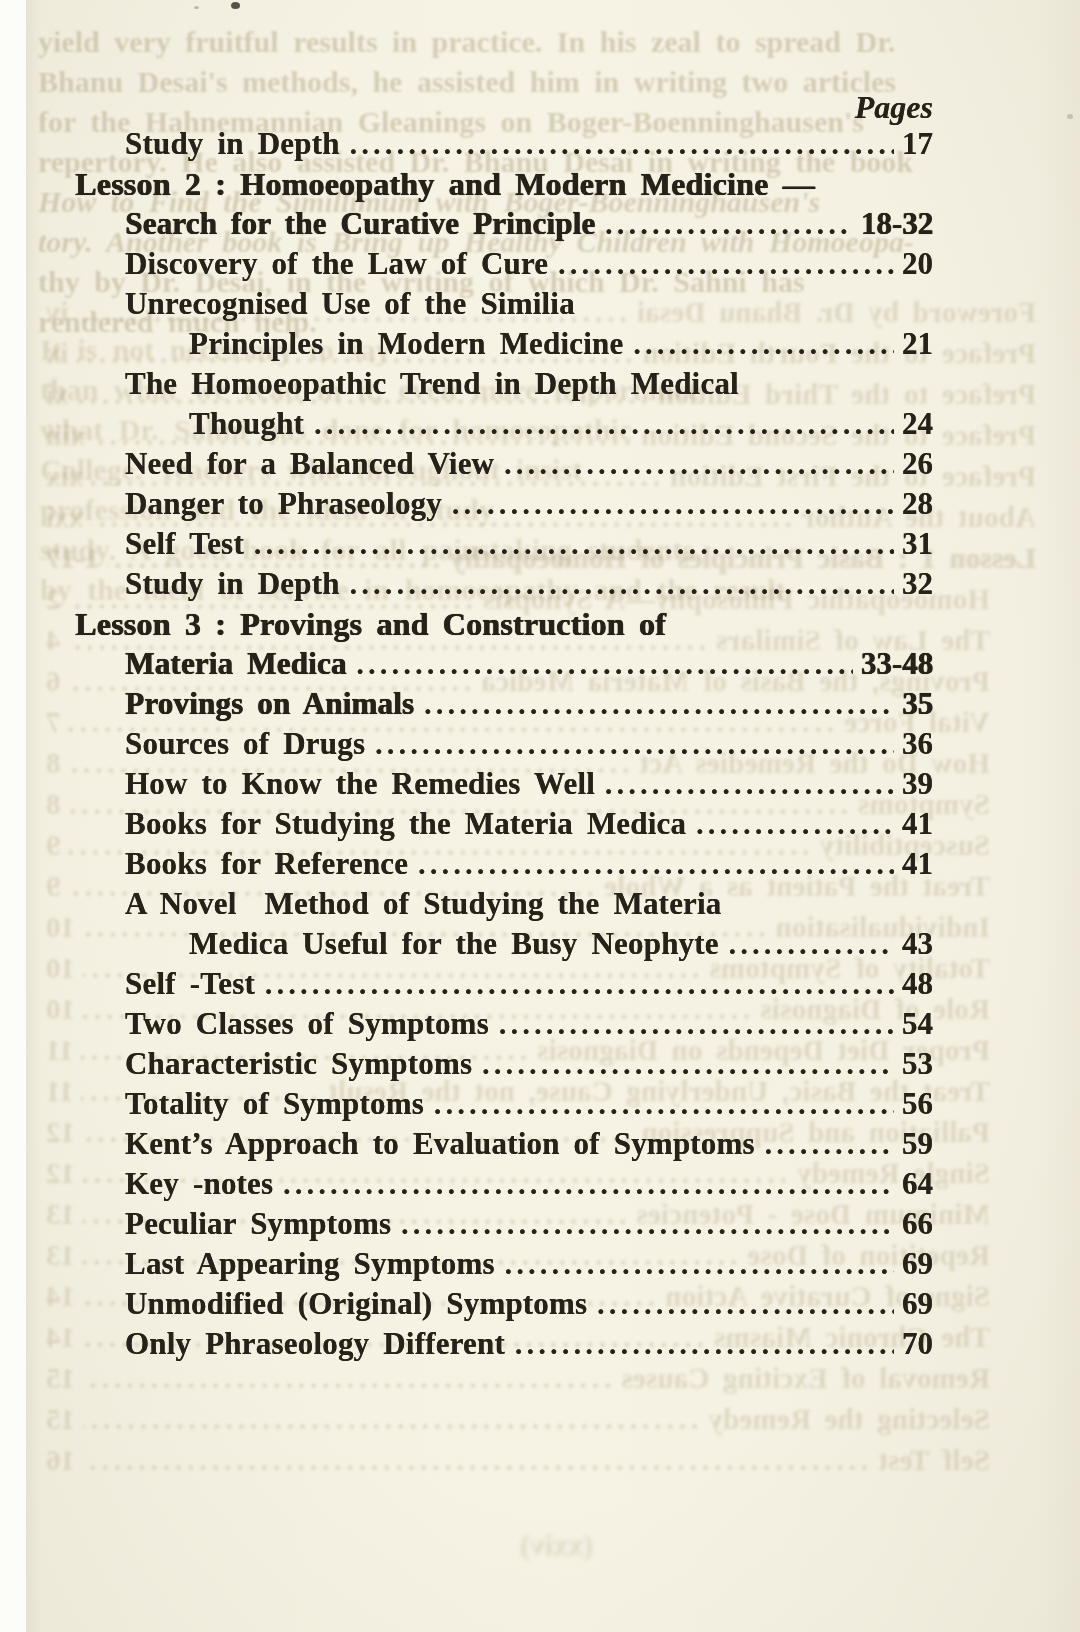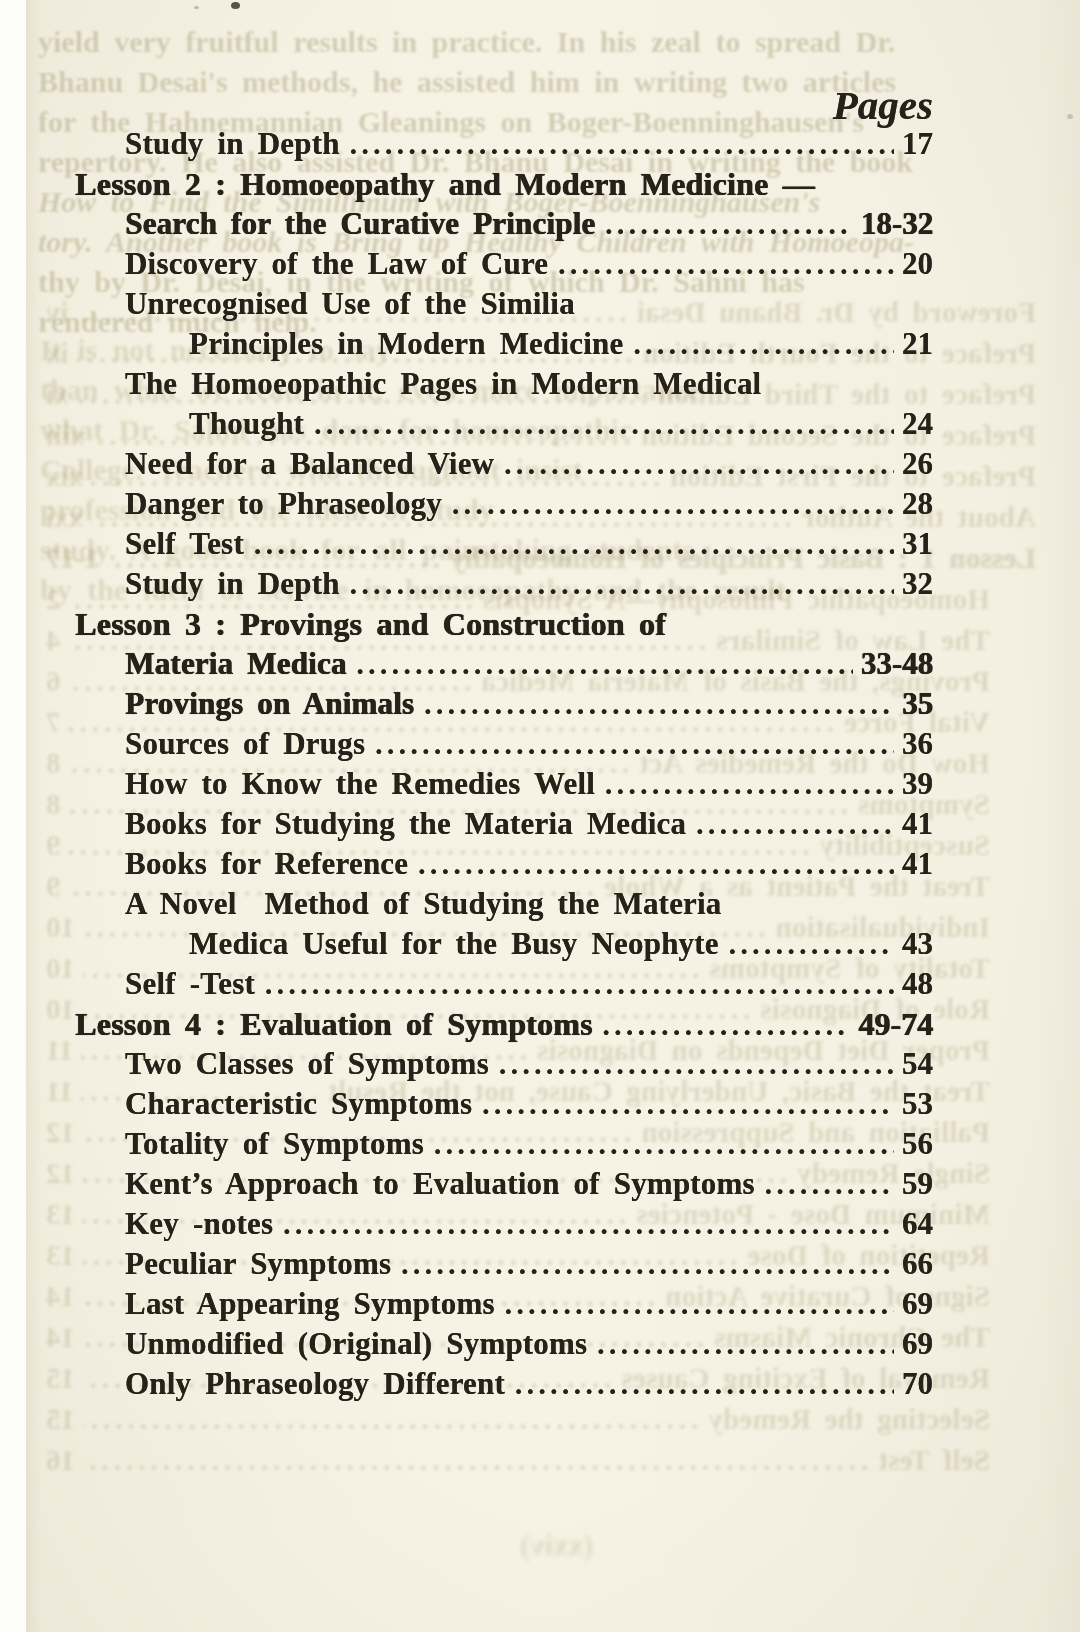--- a/index.html
+++ b/index.html
@@ -60,21 +60,21 @@
   }
 
   
   .toc {
     position:absolute; left:75px; top:84px; width:858px; z-index:2;
     color:#262219; font-size:31px; font-weight:bold;
     text-shadow:0 0 0.6px rgba(38,34,25,.85);
   }
   .pages-row {
     display:flex; justify-content:flex-end;
-    font-style:italic; font-size:41px; height:42px; align-items:center;
+    font-style:italic; font-size:32px; height:42px; align-items:flex-end;
   }
   .row { display:flex; align-items:baseline; height:40px; }
   .row .label { white-space:pre; word-spacing:6px; letter-spacing:.2px; }
   .row .leader {
     flex:1 1 auto; overflow:hidden; white-space:nowrap;
     margin:0 8px 0 10px; letter-spacing:4.5px; font-size:29px;
   }
   .row .leader::after {
     content:"....................................................................................................................................";
   }
@@ -296,21 +296,21 @@
       </div>
       <div class="row i1">
         <span class="label">Unrecognised Use of the Similia</span>
       </div>
       <div class="row i2">
         <span class="label">Principles in Modern Medicine</span>
         <span class="leader"></span>
         <span class="pg">21</span>
       </div>
       <div class="row i1">
-        <span class="label">The Homoeopathic Pages in Modern Medical</span>
+        <span class="label">The Homoeopathic Trend in Depth Medical</span>
       </div>
       <div class="row i2">
         <span class="label">Thought</span>
         <span class="leader"></span>
         <span class="pg">24</span>
       </div>
       <div class="row i1">
         <span class="label">Need for a Balanced View</span>
         <span class="leader"></span>
         <span class="pg">26</span>
@@ -369,25 +369,20 @@
       <div class="row i2">
         <span class="label">Medica Useful for the Busy Neophyte</span>
         <span class="leader"></span>
         <span class="pg">43</span>
       </div>
       <div class="row i1">
         <span class="label">Self -Test</span>
         <span class="leader"></span>
         <span class="pg">48</span>
       </div>
-      <div class="row lesson gap">
-        <span class="label">Lesson 4 : Evaluation of Symptoms</span>
-        <span class="leader"></span>
-        <span class="pg">49-74</span>
-      </div>
       <div class="row i1">
         <span class="label">Two Classes of Symptoms</span>
         <span class="leader"></span>
         <span class="pg">54</span>
       </div>
       <div class="row i1">
         <span class="label">Characteristic Symptoms</span>
         <span class="leader"></span>
         <span class="pg">53</span>
       </div>

